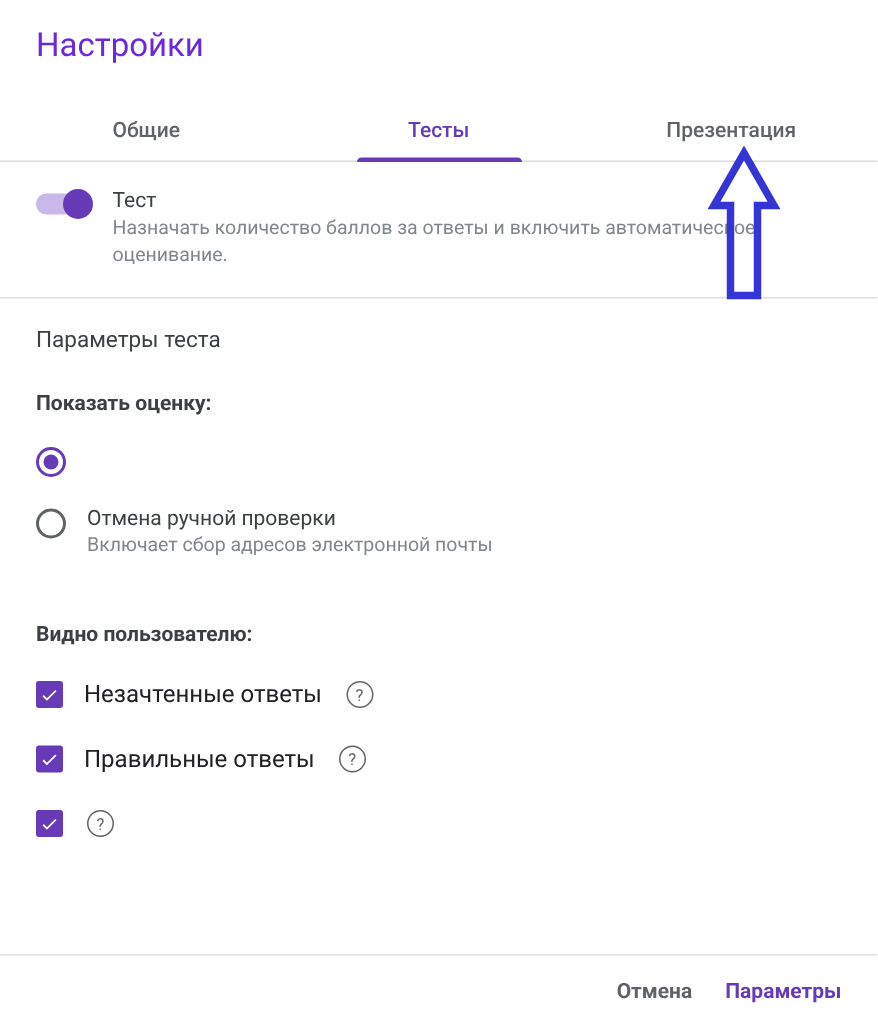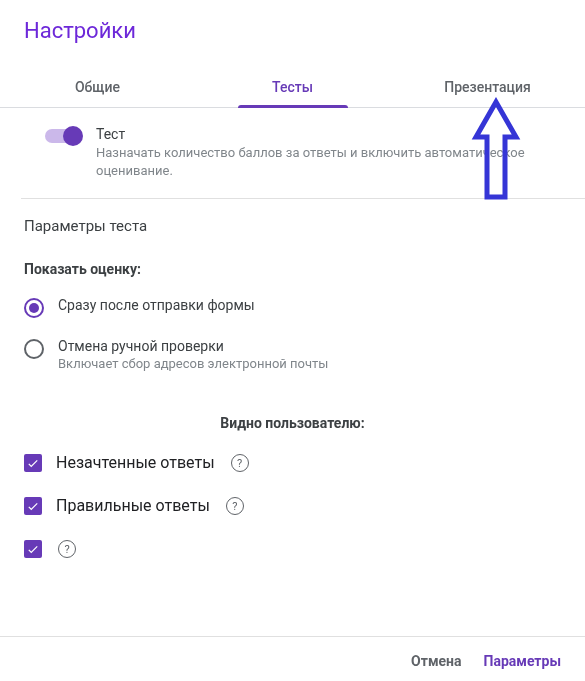--- a/index.html
+++ b/index.html
@@ -47,21 +47,20 @@
       height: 3px;
       background: #673ab7;
       border-radius: 3px 3px 0 0;
     }
     .section-toggle {
       display: flex;
       align-items: flex-start;
       gap: 14px;
       padding: 18px 24px;
       border-bottom: 1px solid #e0e0e0;
-      margin-left: 21px;
     }
     .switch {
       width: 37px;
       height: 14px;
       background: #cbb8ea;
       border-radius: 7px;
       position: relative;
       margin-top: 3px;
       flex-shrink: 0;
     }
@@ -213,34 +212,31 @@
     <div class="desc">Назначать количество баллов за ответы и включить автоматическое оценивание.</div>
   </div>
 </div>
 
 <div class="section-header">Параметры теста</div>
 
 <div class="subheader">Показать оценку:</div>
 
 <div class="opt-row">
   <div class="radio selected"></div>
-  <div class="opt-text">
-    <div class="primary">Сразу после отправки формы</div>
-  </div>
 </div>
 
 <div class="opt-row">
   <div class="radio"></div>
   <div class="opt-text">
     <div class="primary">Отмена ручной проверки</div>
     <div class="secondary">Включает сбор адресов электронной почты</div>
   </div>
 </div>
 
-<div class="subheader" style="padding-top:34px;text-align:center;">Видно пользователю:</div>
+<div class="subheader" style="padding-top:34px;">Видно пользователю:</div>
 
 <div class="check-row">
   <div class="checkbox">
     <svg viewBox="0 0 24 24">
         <path d="M9 16.2l-3.5-3.5L4 14.2l5 5 11-11-1.4-1.4z"></path>
       </svg>
   </div>
   <div class="primary">Незачтенные ответы</div>
   <div class="help-icon">?</div>
 </div>

